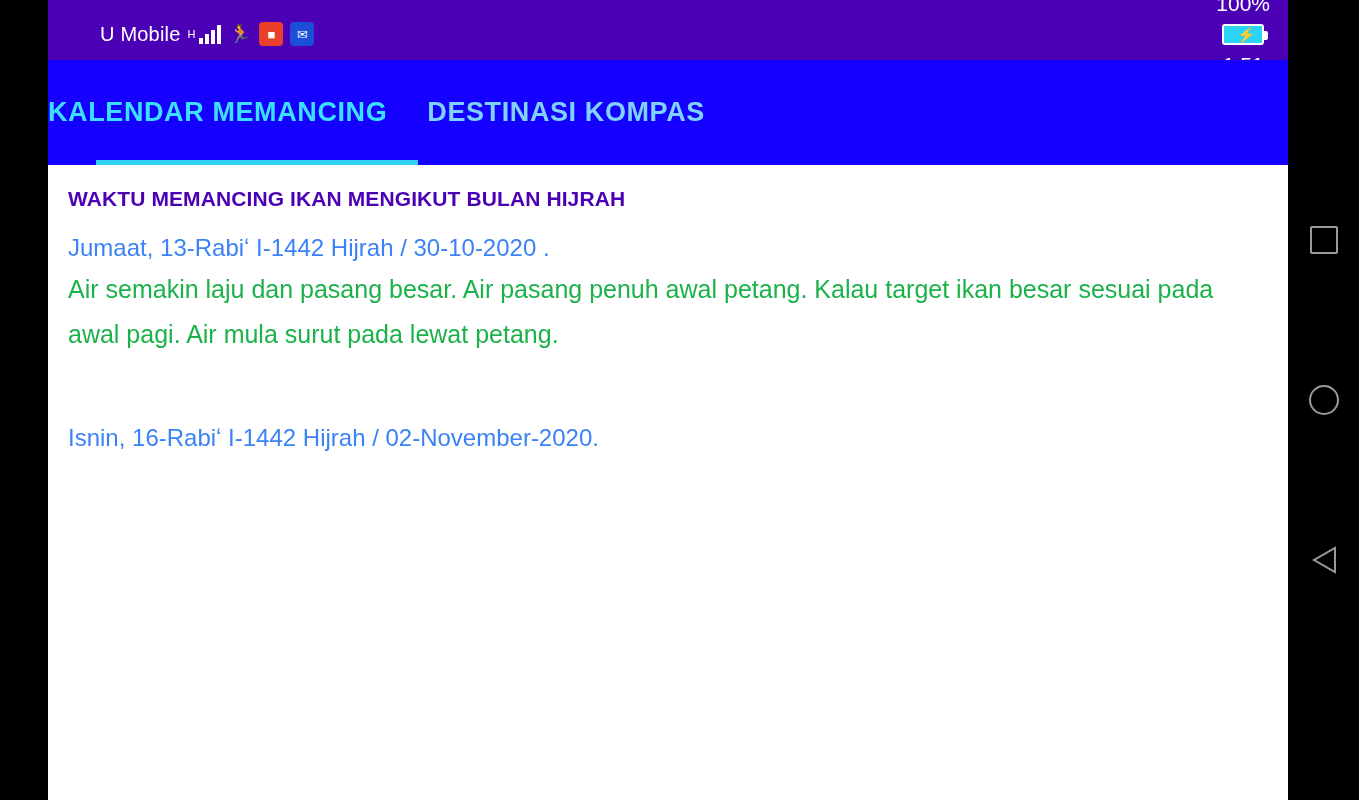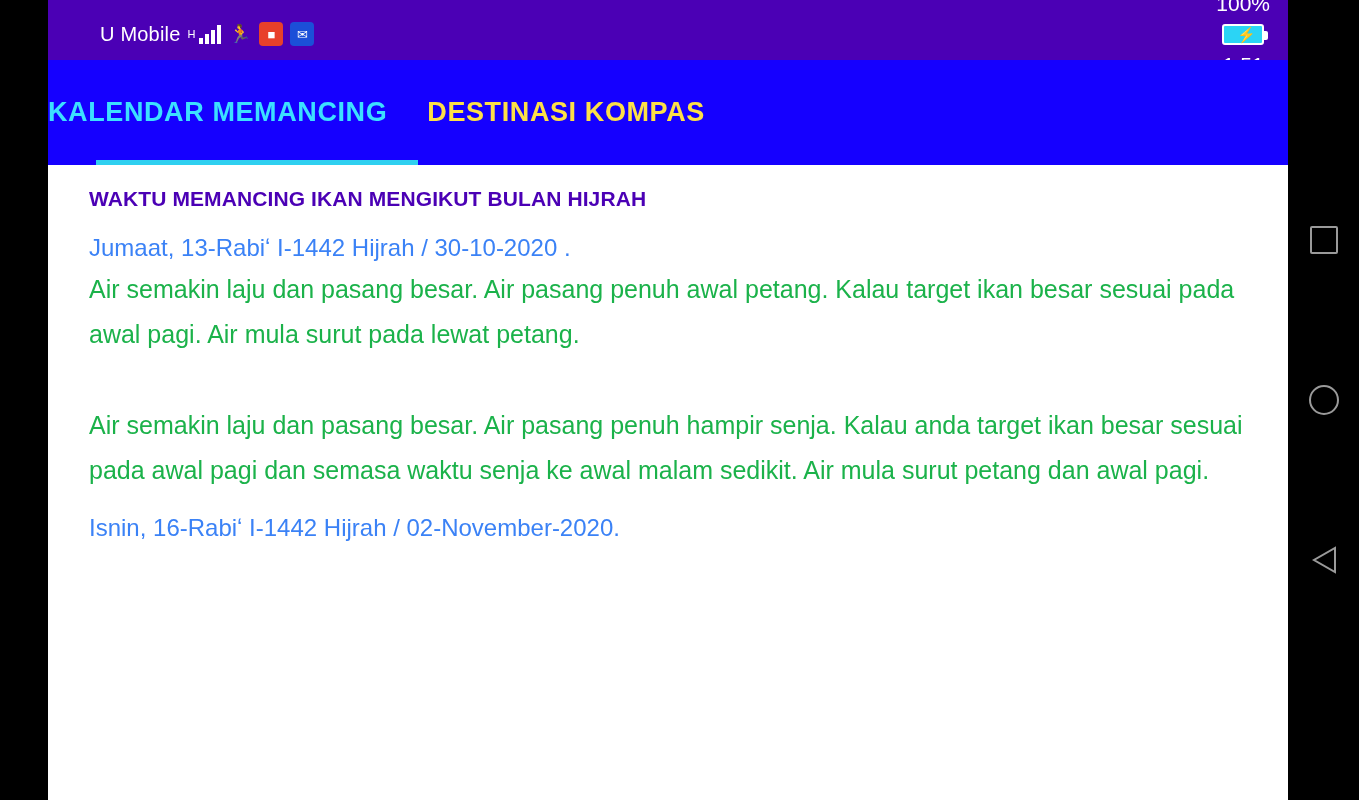--- a/index.html
+++ b/index.html
@@ -112,42 +112,42 @@
   }
   
   .tabbar {
     height: 105px;
     background: #1500ff;
     display: flex;
     align-items: center;
     position: relative;
   }
   .tab {
-    color: #fde047;
+    color: #7dd3fc;
     font-size: 27px;
     font-weight: bold;
     letter-spacing: .6px;
     padding: 0 22px 0 0;
     height: 105px;
     display: flex;
     align-items: center;
     margin-right: 18px;
   }
   .tab.active { color: #3ce0ff; }
   .tab-underline {
     position: absolute;
     left: 48px;
     bottom: 0;
     width: 322px;
     height: 5px;
     background: #2fd0f0;
   }
   
   .content {
-    padding: 22px 30px 0 41px;
+    padding: 22px 30px 0 20px;
     height: 635px;
     overflow: hidden;
     background: #ffffff;
   }
   .section-title {
     color: #4b00b5;
     font-weight: bold;
     font-size: 21px;
     letter-spacing: .1px;
     margin-bottom: 18px;
@@ -241,21 +241,20 @@
 
       <div class="entry">
         <div class="entry-date">Jumaat, 13-Rabiʻ I-1442 Hijrah / 30-10-2020 .</div>
         <div class="entry-body">Air semakin laju dan pasang besar. Air pasang penuh awal petang. Kalau target ikan besar sesuai pada awal pagi. Air mula surut pada lewat petang.</div>
       </div>
       <div class="gap-lg"></div>
 
       <div class="gap-sm"></div>
 
       <div class="entry">
-        <div class="entry-body">Air semakin laju dan pasang besar. Air pasang penuh hampir senja. Kalau anda target ikan besar sesuai pada awal pagi dan semasa waktu senja ke awal malam sedikit. Air mula surut petang dan awal pagi.</div>
       </div>
       <div class="gap-sm"></div>
 
       <div class="entry">
         <div class="entry-date">Isnin, 16-Rabiʻ I-1442 Hijrah / 02-November-2020.</div>
       </div>
     </div>
 
   </div>
 

